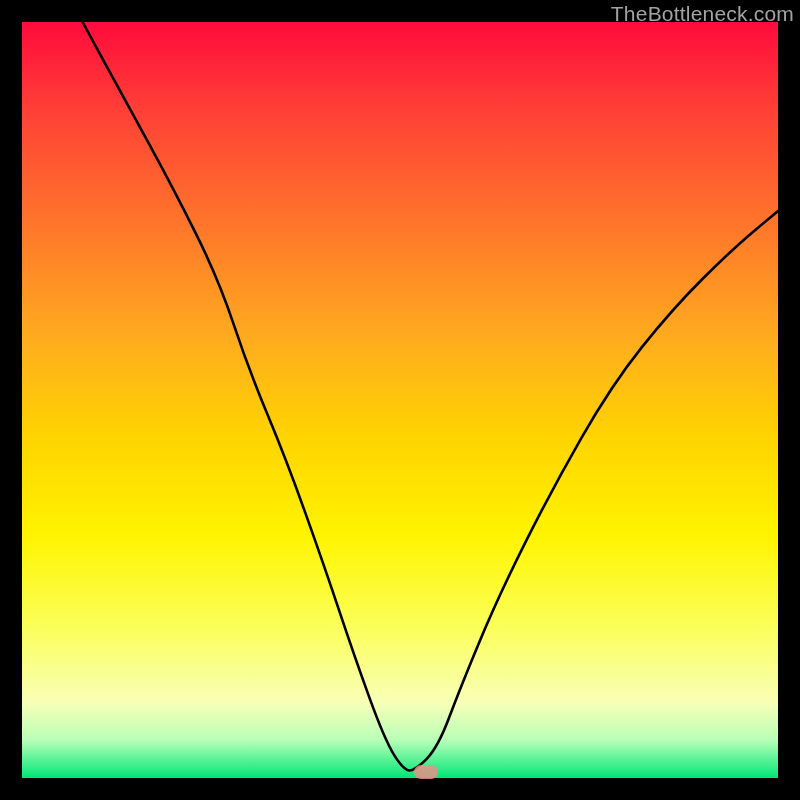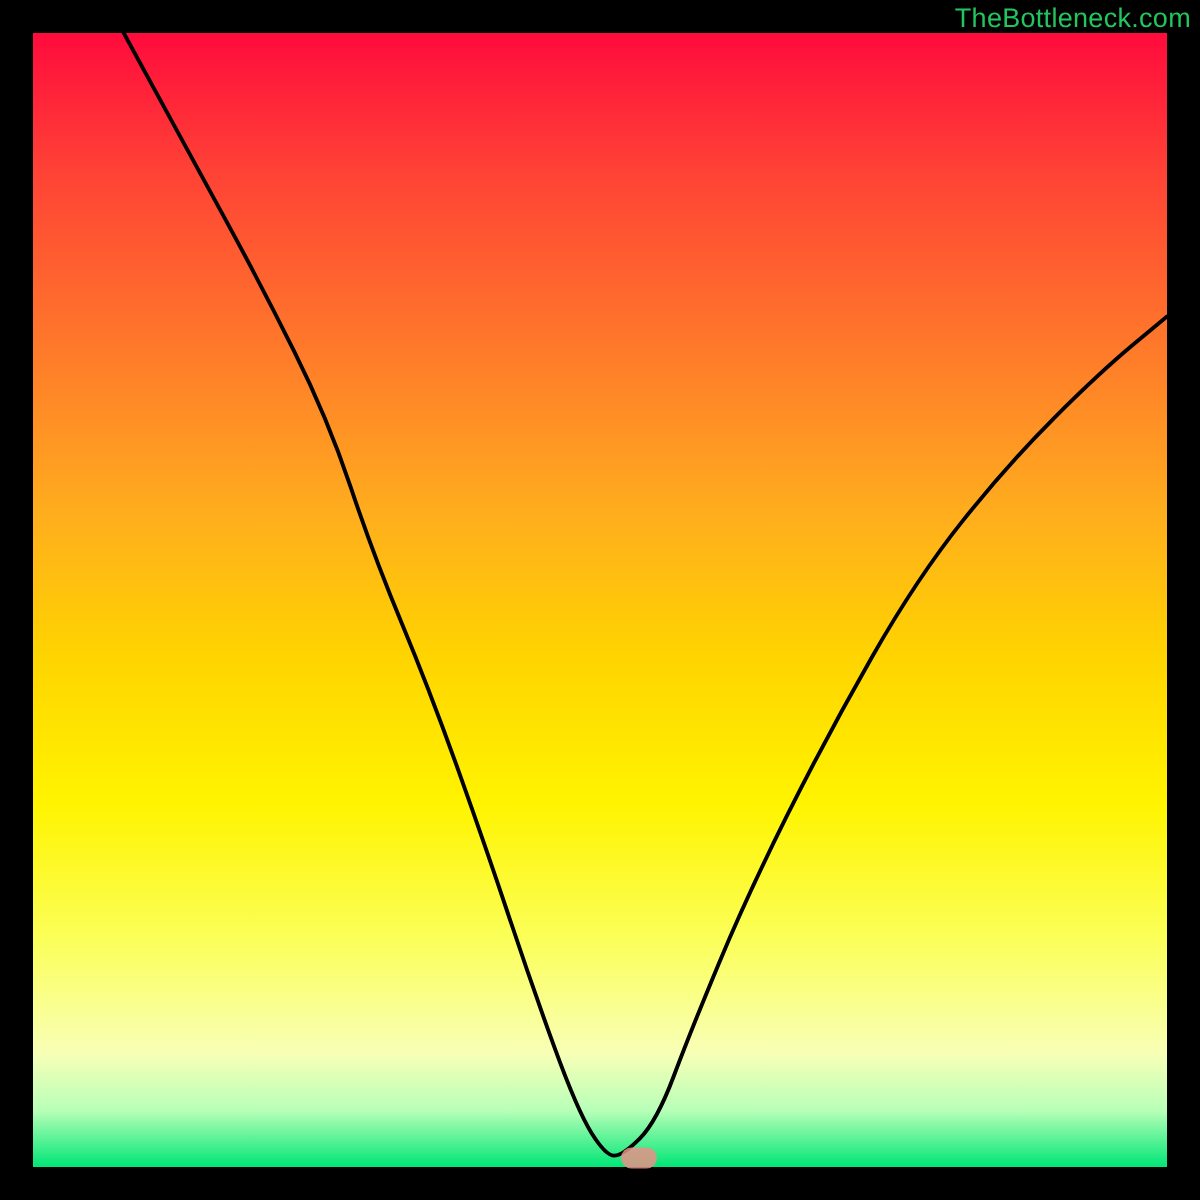--- a/index.html
+++ b/index.html
@@ -26,22 +26,22 @@
       #fbff5a 80%,
       #f8ffb6 90%,
       #b8ffb8 95%,
       #00e676 100%
     );
   }
   .watermark {
     position: absolute;
     top: 2px;
     right: 6px;
-    color: #22c55e;
-    font-size: 18px;
+    color: #a3a3a3;
+    font-size: 21px;
     font-weight: 400;
     letter-spacing: 0.2px;
     text-align: center;
   }
   .curve {
     position: absolute;
     left: 22px;
     top: 22px;
     width: 756px;
     height: 756px;

